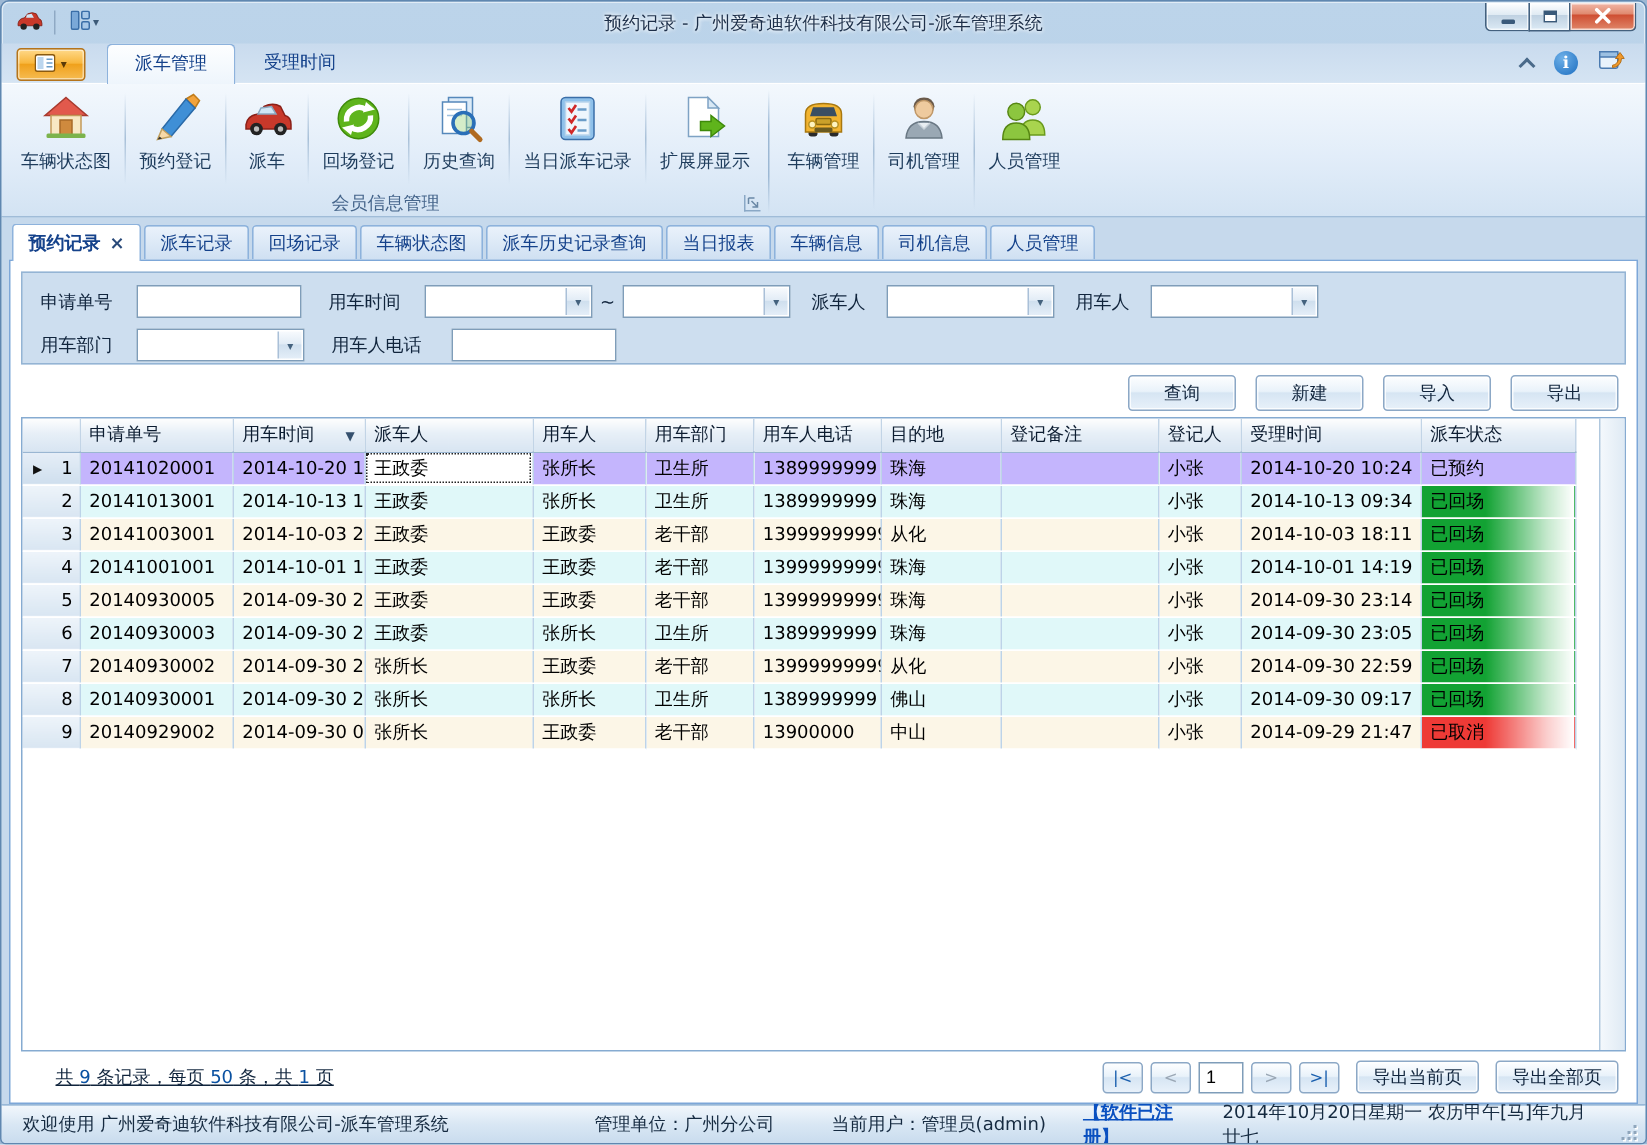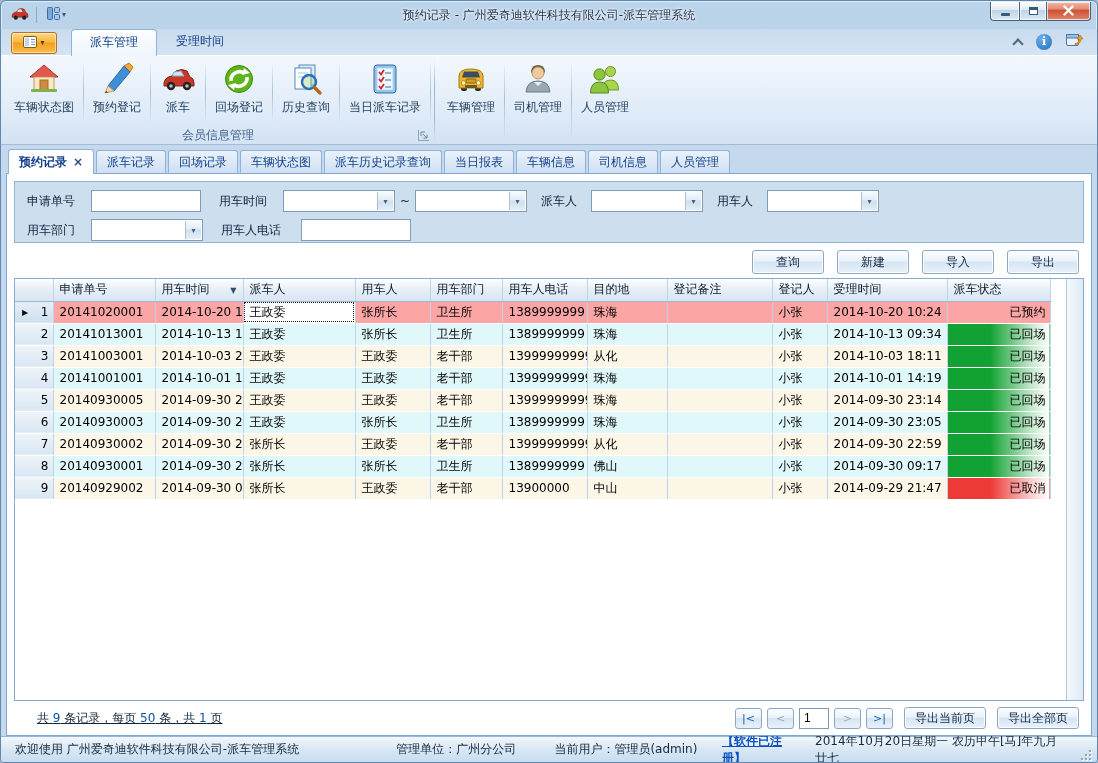--- a/index.html
+++ b/index.html
@@ -81,23 +81,23 @@
   .gridwrap{ flex:1; margin:0 7px; border:1px solid #86abd1; display:flex; min-height:0; background:#fff; }
   .gridscroll{ flex:1; overflow:hidden; }
   table.grid{ border-collapse:collapse; table-layout:fixed; width:1035px; }
   table.grid th{ height:22px; font-weight:normal; text-align:left; padding:0 4px 0 6px; color:#0c1c30;
     background:linear-gradient(#fefefe,#e7eff7 45%,#d8e5f2); border-right:1px solid #c2d4e6; border-bottom:1px solid #9ab6d2; position:relative; white-space:nowrap; overflow:hidden; }
   table.grid td{ height:22px; padding:0 4px 0 6px; border-right:1px solid #bdd3e8; border-bottom:1px solid #fff; white-space:nowrap; overflow:hidden; color:#000; }
   td.idx, th.idx{ background:linear-gradient(#eef4fa,#d9e6f2); border-right:1px solid #9ab6d2; text-align:right; padding-right:9px; color:#16283c; }
   td.idx .rarrow{ float:left; font-size:8px; color:#111; margin:3px 0 0 1px; }
   tr.cyan td{ background:#e0f8f9; } tr.cyan td.idx{ background:linear-gradient(#eef4fa,#d9e6f2); }
   tr.cream td{ background:#fcf6e7; } tr.cream td.idx{ background:linear-gradient(#eef4fa,#d9e6f2); }
-  tr.selected td{ background:#fca5a5; } tr.selected td.idx{ background:linear-gradient(#e6eef7,#cfdfee); }
+  tr.selected td{ background:#c4b5fd; } tr.selected td.idx{ background:linear-gradient(#e6eef7,#cfdfee); }
   td.focus-cell{ background:#fff !important; outline:1px dotted #222; outline-offset:-2px; }
-  td.c-status{ text-align:right; padding-right:7px; }
+  td.c-status{ text-align:left; padding-right:7px; }
   th .filter-arrow{ position:absolute; right:6px; top:7px; font-size:8px; color:#35506e; }
   .vscroll{ width:17px; background:linear-gradient(90deg,#f4f8fc,#dfeaf4); border-left:1px solid #b0c8de; }
 
   
   .gridfooter{ height:34px; display:flex; align-items:center; padding:0 12px 0 30px; }
   .summary{ color:#10243c;text-decoration:underline; }
   .summary .accent{ color:#0a51a1; }
   .pager{ margin-left:auto; display:flex; align-items:center; gap:5px; }
   .pbtn{ width:27px; height:21px; border:1px solid #8ca8c6; border-radius:3px; display:flex; align-items:center; justify-content:center;
     background:linear-gradient(#fdfeff,#e9f2fa 45%,#d6e5f3 50%,#e8f1fa); color:#1a5fae; cursor:default; font-size:11px; }
@@ -262,20 +262,30 @@
                 <line x1="17" y1="11" x2="23" y2="11" stroke="#6a9cc8" stroke-width="1.6"></line>
                 <path d="M11 17 l2 2.5 3 -4.5" stroke="#d02828" stroke-width="1.8" fill="none"></path>
                 <line x1="17" y1="18" x2="23" y2="18" stroke="#6a9cc8" stroke-width="1.6"></line>
                 <path d="M11 24 l2 2.5 3 -4.5" stroke="#d02828" stroke-width="1.8" fill="none"></path>
                 <line x1="17" y1="25" x2="23" y2="25" stroke="#6a9cc8" stroke-width="1.6"></line>
               </svg>
             </span>
             <span class="rlabel">当日派车记录</span>
           </div>
           <span class="rsep"></span>
+          <div class="ritem">
+            <span class="ric">
+              <svg width="34" height="34" viewBox="0 0 34 34">
+                <path d="M6 3 h13 l7 7 v19 h-20 z" fill="#fff" stroke="#7ea2c4"></path>
+                <path d="M19 3 l7 7 h-7 z" fill="#d8e8f5" stroke="#7ea2c4"></path>
+                <path d="M14 19 h7 v-4 l9 7 -9 7 v-4 h-7 z" fill="#5fb41c" stroke="#3e8a0a"></path>
+              </svg>
+            </span>
+            <span class="rlabel">扩展屏显示</span>
+          </div>
         </div>
         <div class="rglabel">
           <span>会员信息管理</span>
           <span class="launcher">
             <svg width="8" height="8" viewBox="0 0 8 8">
               <path d="M1 1 h4 M1 1 v4 M3 3 l4 4 M7 3.6 v3.4 h-3.4" stroke="#6a88a6" fill="none"></path>
             </svg>
           </span>
         </div>
       </div>

